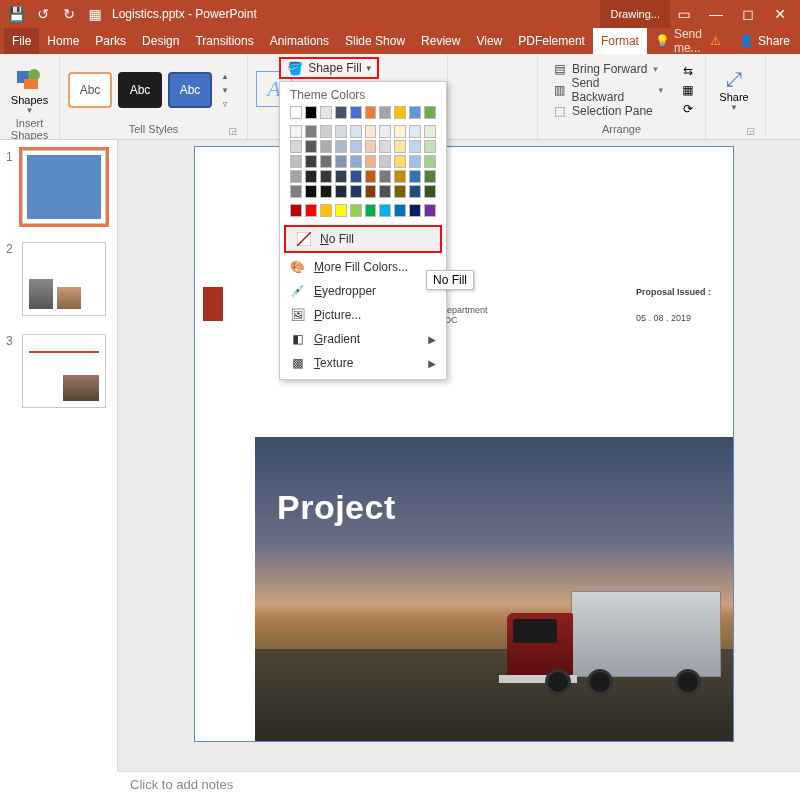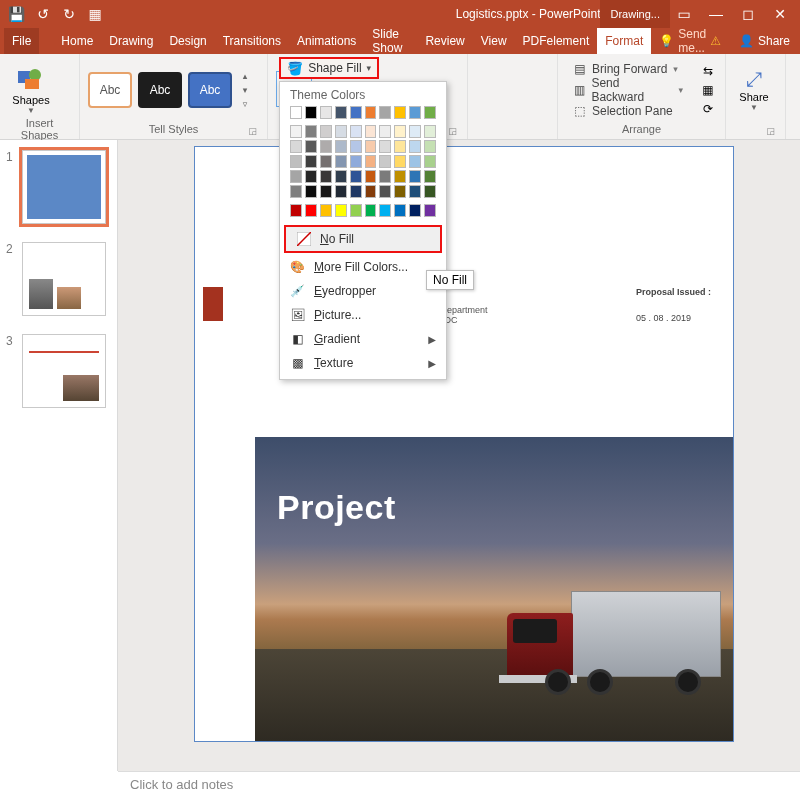--- a/index.html
+++ b/index.html
@@ -2,29 +2,29 @@
 <html><head>
 <meta charset="utf-8">
 <style>
 * { box-sizing: border-box; margin: 0; padding: 0; font-family: "Segoe UI", Tahoma, sans-serif; }
 body { width: 800px; height: 797px; background: #fff; overflow: hidden; position: relative; font-size: 12px; }
 
 
 .titlebar { height: 28px; background: #b7472a; color: #fff; display: flex; align-items: center; }
 .titlebar .qat { display: flex; align-items: center; gap: 4px; padding: 0 6px; }
 .titlebar .qat span { width: 22px; height: 22px; display: inline-flex; align-items: center; justify-content: center; font-size: 14px; }
-.titlebar .title { flex: 1; text-align: right; font-size: 12px; }
+.titlebar .title { flex: 1; text-align: left; font-size: 12px; }
 .titlebar .right { display: flex; align-items: center; gap: 4px; padding-right: 6px; }
 .titlebar .right span { width: 28px; height: 22px; display: inline-flex; align-items: center; justify-content: center; font-size: 14px; }
 .titlebar .tool-context { background: #a33b20; padding: 0 10px; height: 28px; display:flex; align-items:center; font-size:11px;}
 
 
 .tabs { height: 26px; background: #b7472a; color: #fff; display: flex; align-items: stretch; padding-left: 4px; }
 .tab { padding: 0 8px; display: flex; align-items: center; font-size: 12px; cursor: pointer; }
-.tab.file { background: #9e3b22; margin-right: 14px; }
+.tab.file { background: #9e3b22; margin-right: 0; }
 .tab.active { background: #fff; color: #b7472a; }
 .tab.tell { color: #ffd9c8; flex:1;}
 .tab.tell .bulb { color:#ffd27a; margin-right:4px;}
 .tab.tell .warn { color:#ffbf2f; margin-left:4px;}
 .tab.share { margin-left:auto; padding:0 10px;}
 .tab.share .ico { margin-right:4px;}
 
 
 .ribbon { height: 86px; background: #f3f2f1; border-bottom: 1px solid #d6d6d6; display: flex; }
 .group { border-right: 1px solid #e1e1e1; padding: 4px 8px 2px 8px; display:flex; flex-direction:column; position:relative;}
@@ -108,21 +108,21 @@
 .slide .hero .truck .cab::before { content:""; position:absolute; left:6px; top:6px; width:44px; height:24px; background:#1b1b1b; border-radius:3px;}
 .slide .hero .truck .wheel { position:absolute; bottom:10px; width:26px; height:26px; background:#1a1a1a; border-radius:50%; border:3px solid #333;}
 .slide .hero .truck .w1 { right:150px;}
 .slide .hero .truck .w2 { right:108px;}
 .slide .hero .truck .w3 { right:20px;}
 .slide .hero .truck .bumper { position:absolute; right:144px; bottom:22px; width:78px; height:8px; background:#caccce;}
 
 .notes { position:absolute; left:118px; right:0; bottom:0; height:26px; background:#fff; border-top:1px solid #dcdcdc; display:flex; align-items:center; padding-left:12px; color:#888; font-size:13px;}
 
 
-.ribbon .group.g1 { width:80px;}
+.ribbon .group.g1 { width:60px;}
 .ribbon .group.g2 { width:188px;}
 .ribbon .group.g3 { width:200px;}
 .ribbon .group.g4 { width:90px;}
 .ribbon .group.g5 { width:168px;}
 .ribbon .group.g6 { width:60px;}
 
 </style>
 </head>
 <body>
 
@@ -139,21 +139,21 @@
     <span>▭</span>
     <span>―</span>
     <span>◻</span>
     <span>✕</span>
   </div>
 </div>
 
 <div class="tabs">
   <div class="tab file">File</div>
   <div class="tab">Home</div>
-  <div class="tab">Drawing</div>
+  <div class="tab">Parks</div>
   <div class="tab">Design</div>
   <div class="tab">Transitions</div>
   <div class="tab">Animations</div>
   <div class="tab">Slide Show</div>
   <div class="tab">Review</div>
   <div class="tab">View</div>
   <div class="tab">PDFelement</div>
   <div class="tab active">Format</div>
   <div class="tab tell">
       <span class="bulb">💡</span>

